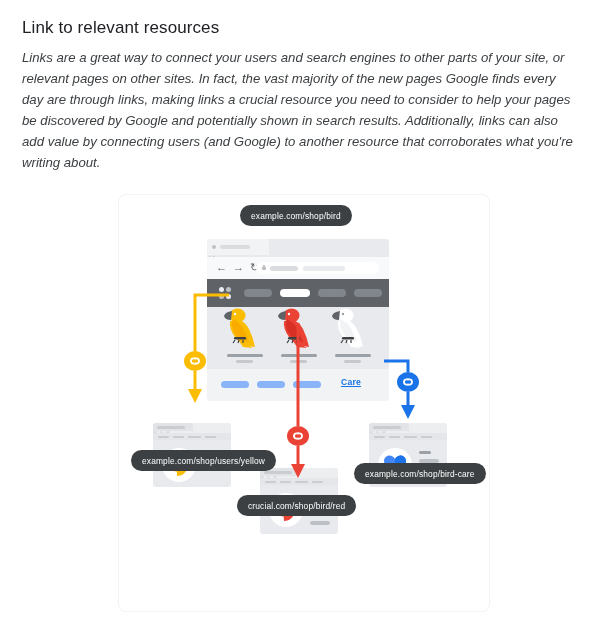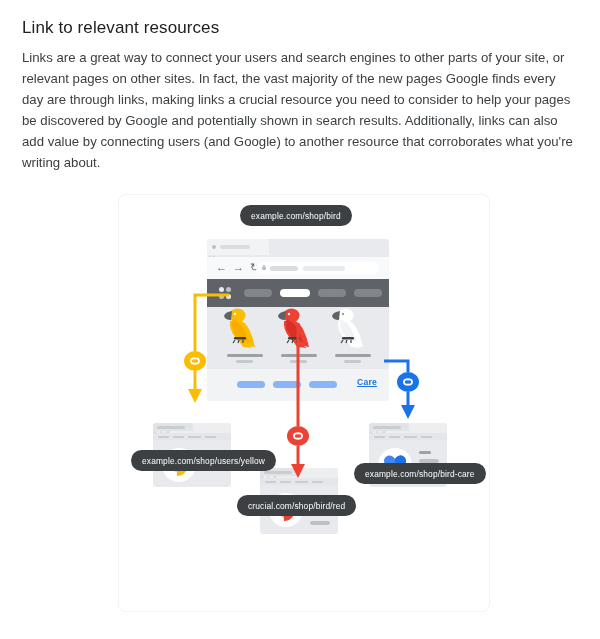--- a/index.html
+++ b/index.html
@@ -26,20 +26,21 @@
     color: #202124;
     margin: 0 0 9px 0;
     letter-spacing: 0.1px;
   }
   .article p {
     font-size: 13.2px;
     line-height: 21px;
     color: #3c4043;
     margin: 0;
     max-width: 556px;
+    font-style: italic;
   }
 
   
   .figure-frame {
     position: absolute;
     left: 118px;
     top: 194px;
     width: 372px;
     height: 418px;
     border: 1px solid #f1f3f4;
@@ -142,21 +143,21 @@
   .br-content { left:0; top:68px; width:182px; height:62px; background:#e8eaed; }
   .bird-row { position:absolute; left:0; top:0; width:182px; height:62px; }
   .bird-cell { position:absolute; width:52px; height:62px; }
   .bird-cell:nth-of-type(1){ left: 12px; }
   .bird-cell:nth-of-type(2){ left: 66px; }
   .bird-cell:nth-of-type(3){ left: 120px; }
   .bird-cell .lines { position:absolute; left: 8px; top: 47px; width: 36px; }
   .bird-cell .lines i { display:block; height:3px; border-radius:2px; background:#9aa0a6; margin-bottom:3px; }
   .bird-cell .lines i.short { width: 17px; margin-left: 9px; background:#c5c9ce; height:3px; }
 
-  .br-footer { left:16px; top:130px; width:182px; height:32px; background:#f1f3f4; }
+  .br-footer { left:0; top:130px; width:182px; height:32px; background:#f1f3f4; }
   .foot-pills { position:absolute; left: 14px; top: 12px; display:flex; gap: 8px; }
   .foot-pills i { display:block; width:28px; height:7px; border-radius:4px; background:#8ab4f8; }
   .care-link {
     position:absolute; left: 134px; top: 8px;
     color:#1a73e8; font-size:8.6px; text-decoration: underline; font-weight:600;
     letter-spacing:0.2px;
   }
 
   
   .card {

